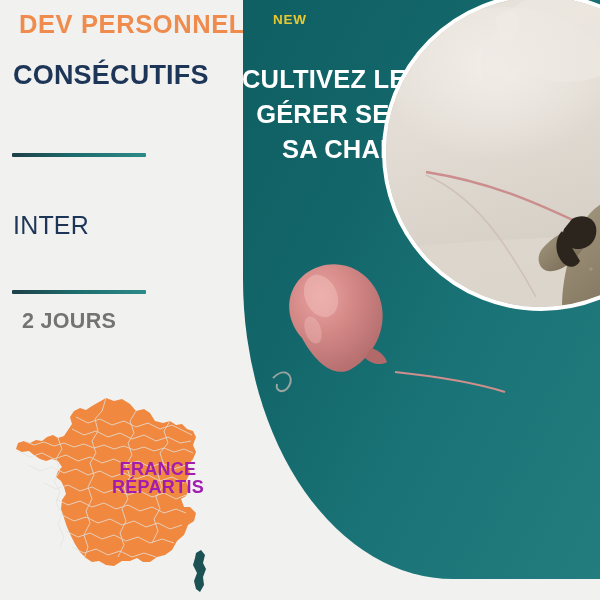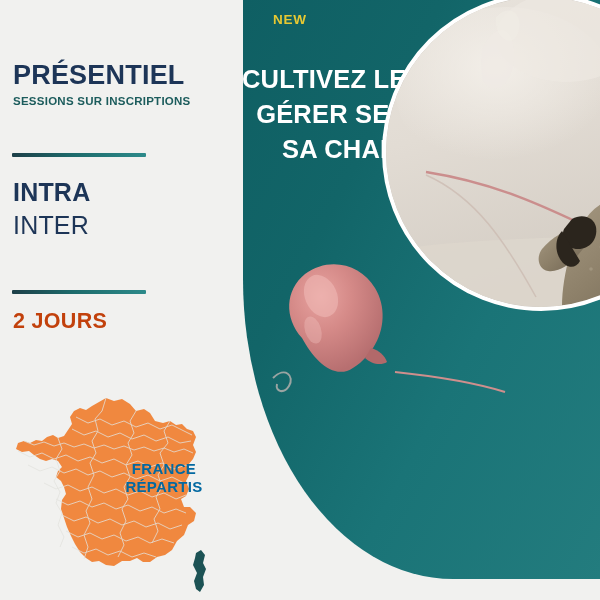--- a/index.html
+++ b/index.html
@@ -41,38 +41,38 @@
     position:absolute;left:13px;top:178px;
     font-size:25px;font-weight:bold;letter-spacing:.2px;
     color:#1d3557;white-space:nowrap;
   }
   .inter{
     position:absolute;left:13px;top:211px;
     font-size:25px;font-weight:normal;letter-spacing:.2px;
     color:#1d3557;white-space:nowrap;
   }
   .jours{
-    position:absolute;left:13px;top:309px;
+    position:absolute;left:22px;top:309px;
     font-size:21.5px;font-weight:bold;letter-spacing:.3px;
-    color:#c2410c;white-space:nowrap;
+    color:#737373;white-space:nowrap;
   }
   .jours-sub{
     position:absolute;left:11px;top:341px;
     font-size:12px;font-weight:bold;letter-spacing:.1px;
     color:#1d3557;white-space:nowrap;
   }
 
   
   .map-wrap{position:absolute;left:0px;top:395px;width:243px;height:205px;}
   .map-wrap svg{display:block;width:100%;height:100%;}
   .map-label{
-    position:absolute;left:104px;top:460px;width:120px;
+    position:absolute;left:98px;top:460px;width:120px;
     text-align:center;
-    font-size:15px;font-weight:bold;letter-spacing:.3px;
-    color:#0369a1;line-height:18px;
+    font-size:18px;font-weight:bold;letter-spacing:.3px;
+    color:#a21caf;line-height:18px;
     pointer-events:none;
   }
 
   
   .teal-panel{
     position:absolute;left:243px;top:0;width:357px;height:579px;
     background:linear-gradient(118deg,#0f5f63 0%,#126568 30%,#1a7477 62%,#237c7e 100%);
     border-bottom-left-radius:210px 300px;
     overflow:hidden;
   }
@@ -106,28 +106,27 @@
   .balloon-layer{position:absolute;left:243px;top:0;width:357px;height:579px;pointer-events:none;}
   .balloon-layer svg{position:absolute;left:0;top:0;width:357px;height:579px;}
 </style>
 </head>
 <body>
 
 <div class="poster">
 
   <div class="left-panel">
 
-
-    <div class="presentiel">PRÉSENTIEL</div>
-
-    <div class="sessions">SESSIONS SUR INSCRIPTIONS</div>
+    <div class="kicker">DEV PERSONNEL</div>
+
+    <div class="presentiel">CONSÉCUTIFS</div>
+
 
     <div class="rule rule-1"></div>
 
-    <div class="intra">INTRA</div>
 
     <div class="inter">INTER</div>
 
     <div class="rule rule-2"></div>
 
     <div class="jours">2 JOURS</div>
 
 
     <div class="map-wrap">
       <svg viewBox="0 0 243 205" xmlns="http://www.w3.org/2000/svg" aria-hidden="true">

